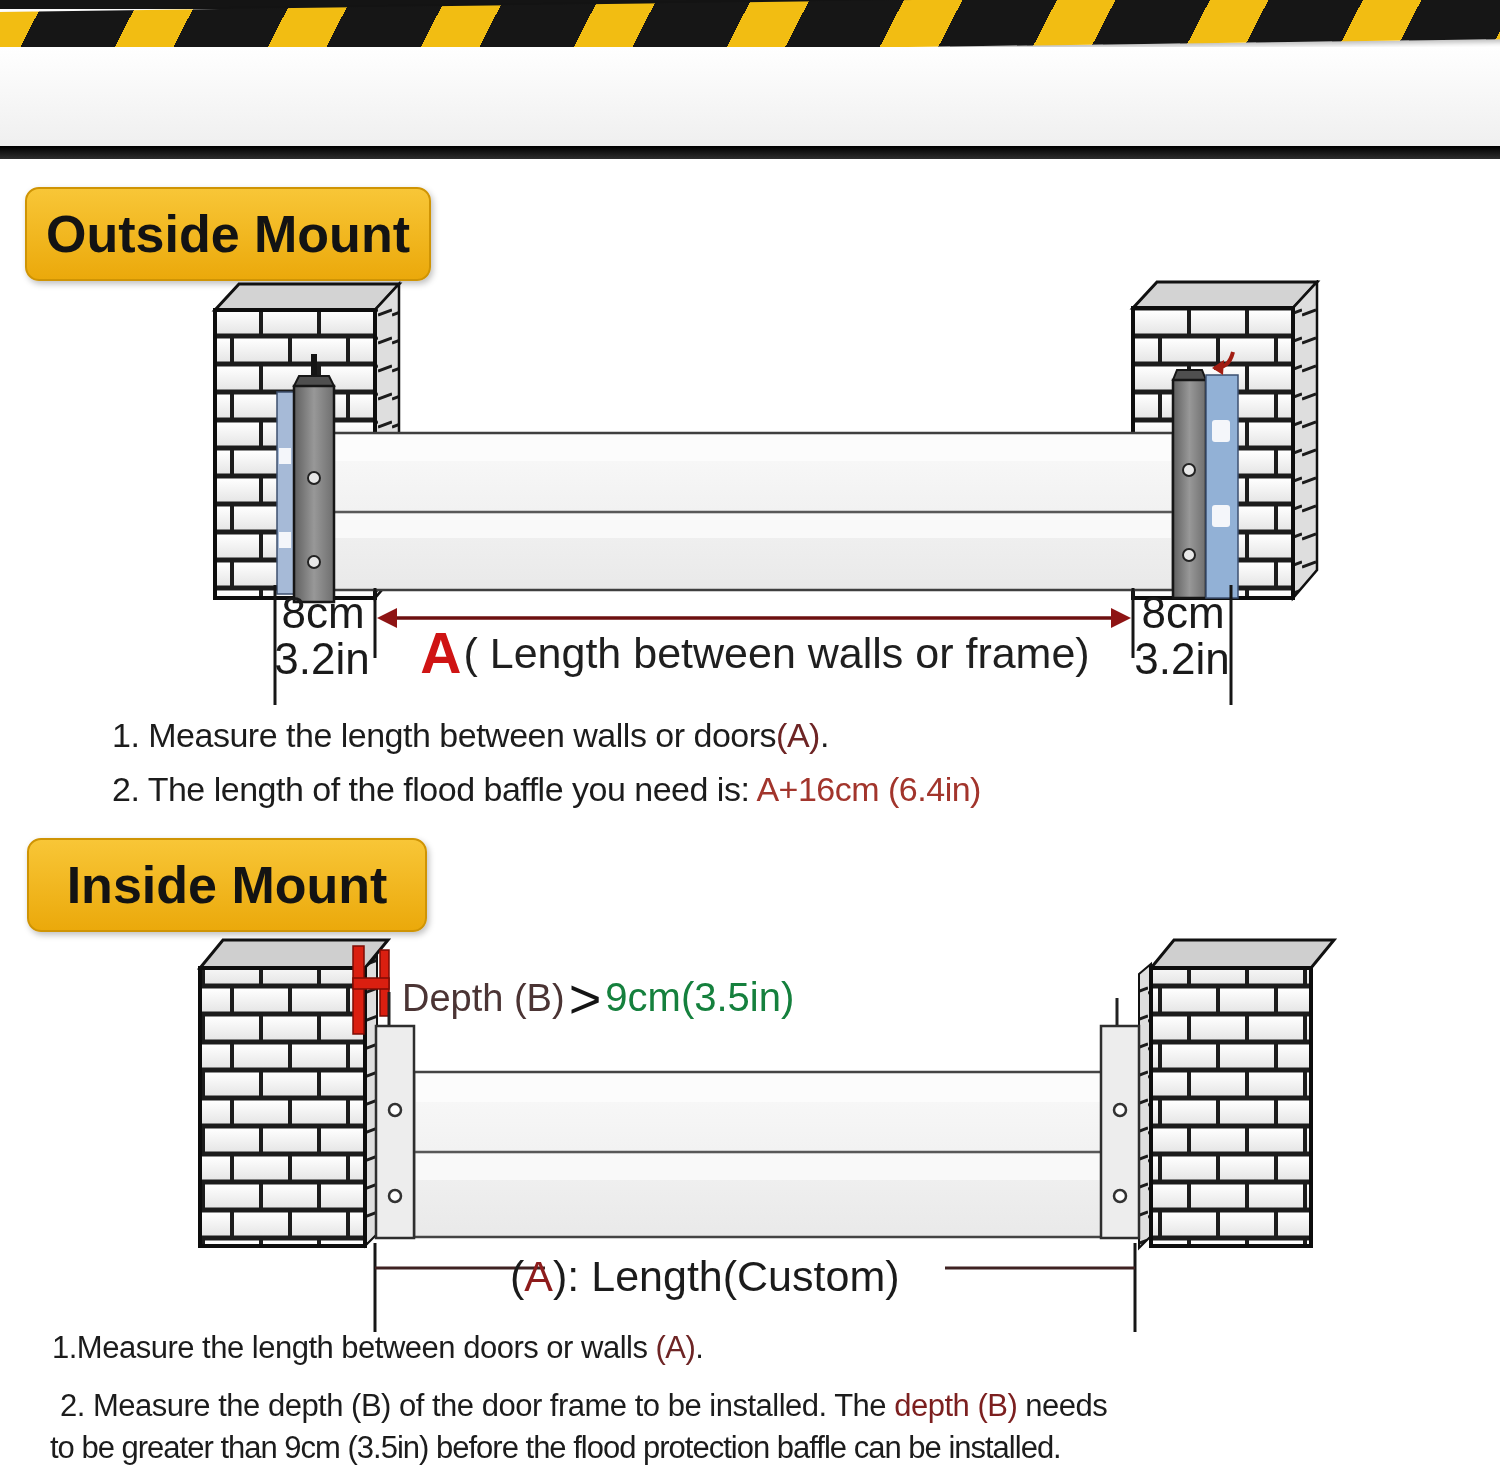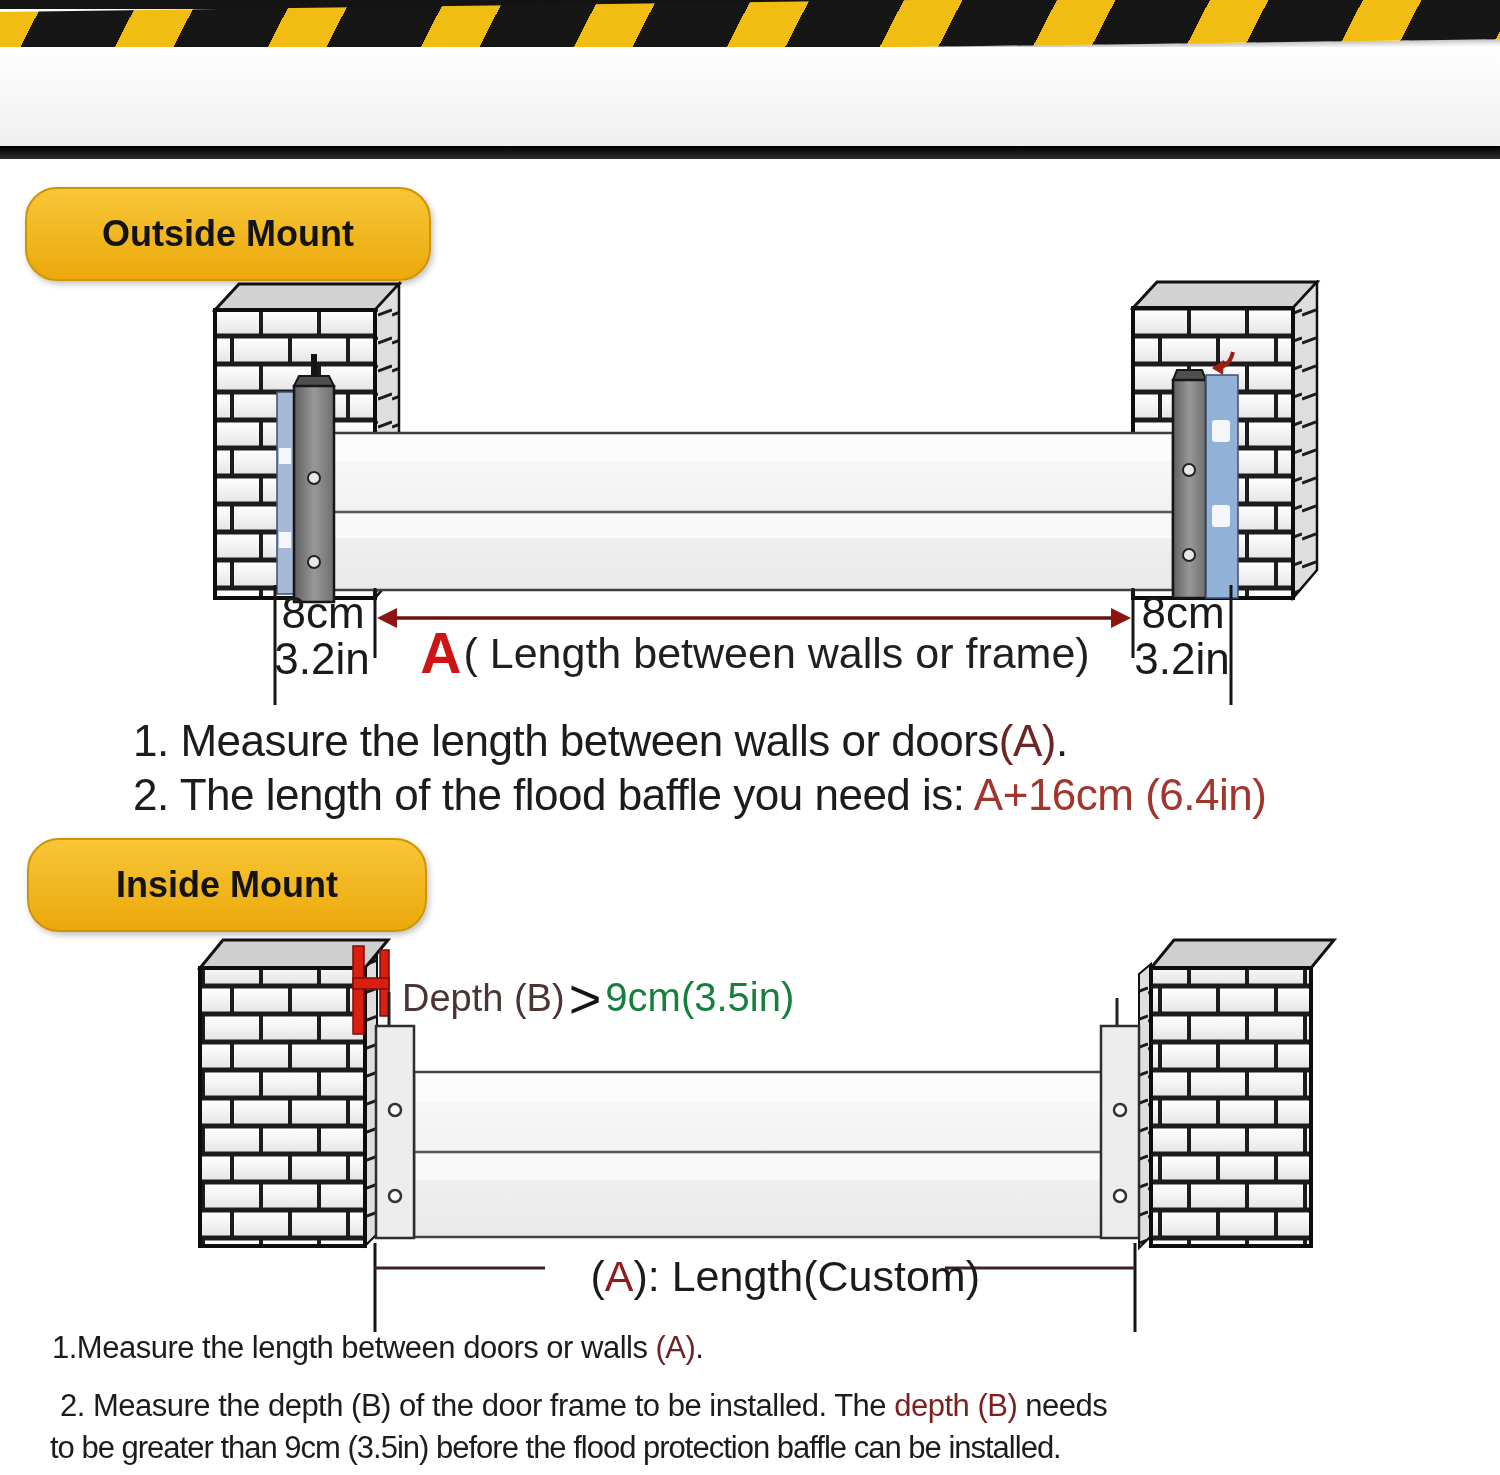--- a/index.html
+++ b/index.html
@@ -23,41 +23,41 @@
   .title{
     left:0;top:60px;width:1500px;text-align:center;
     font-size:61px;font-weight:700;letter-spacing:0px;color:#0b0b0b;
     text-shadow:3px 3px 3px rgba(90,90,90,.75);
   }
   .bar-under{left:0;top:146px;width:1500px;height:13px;
     background:linear-gradient(#000000,#2e2e2e);}
   
   .badge{
     background:linear-gradient(#f8c637,#eba90b);
-    border:2px solid #cf9404;border-radius:32px;
+    border:2px solid #cf9404;border-radius:14px;
     display:flex;align-items:center;justify-content:center;
-    font-size:36px;font-weight:600;color:#131313;
+    font-size:52px;font-weight:600;color:#131313;
     box-shadow:2px 3px 6px rgba(0,0,0,.25);
   }
   .badge-outside{left:25px;top:187px;width:402px;height:90px;}
   .badge-inside{left:27px;top:838px;width:396px;height:90px;}
   
   svg.diagram{position:absolute;left:0;}
   
   .dimtxt{font-size:44px;color:#1a1a1a;text-align:center;line-height:1.0;}
   .a-label{font-size:43px;color:#1f1f1f;text-align:center;white-space:nowrap;}
   .a-letter{font-size:57px;font-weight:700;color:#cf1414;vertical-align:-5px;padding-right:2px;}
   .maroon-a{color:#8d1c1c;}
   .depth-label{white-space:nowrap;font-size:38px;color:#4b3434;}
   .depth-gt{font-size:56px;color:#141414;vertical-align:-7px;padding:0 4px;}
   .depth-val{font-size:40px;color:#15803d;}
-  .custom-label{font-size:43px;color:#1b1b1b;text-align:right;white-space:nowrap;}
+  .custom-label{font-size:43px;color:#1b1b1b;text-align:left;white-space:nowrap;}
   
   .step{white-space:nowrap;color:#1c1c1c;}
-  .o-step{font-size:44px;letter-spacing:-0.5px;margin-left:21px;}
+  .o-step{font-size:34px;letter-spacing:-0.5px;}
   .i-step{font-size:31px;letter-spacing:-0.5px;}
   .i-step3{letter-spacing:-1px;}
   .red-soft{color:#6e2525;}
   .red-mid{color:#a2352c;}
   .red-deep{color:#7c1f1f;}
 </style>
 </head>
 <body>
 
 <div id="root">

